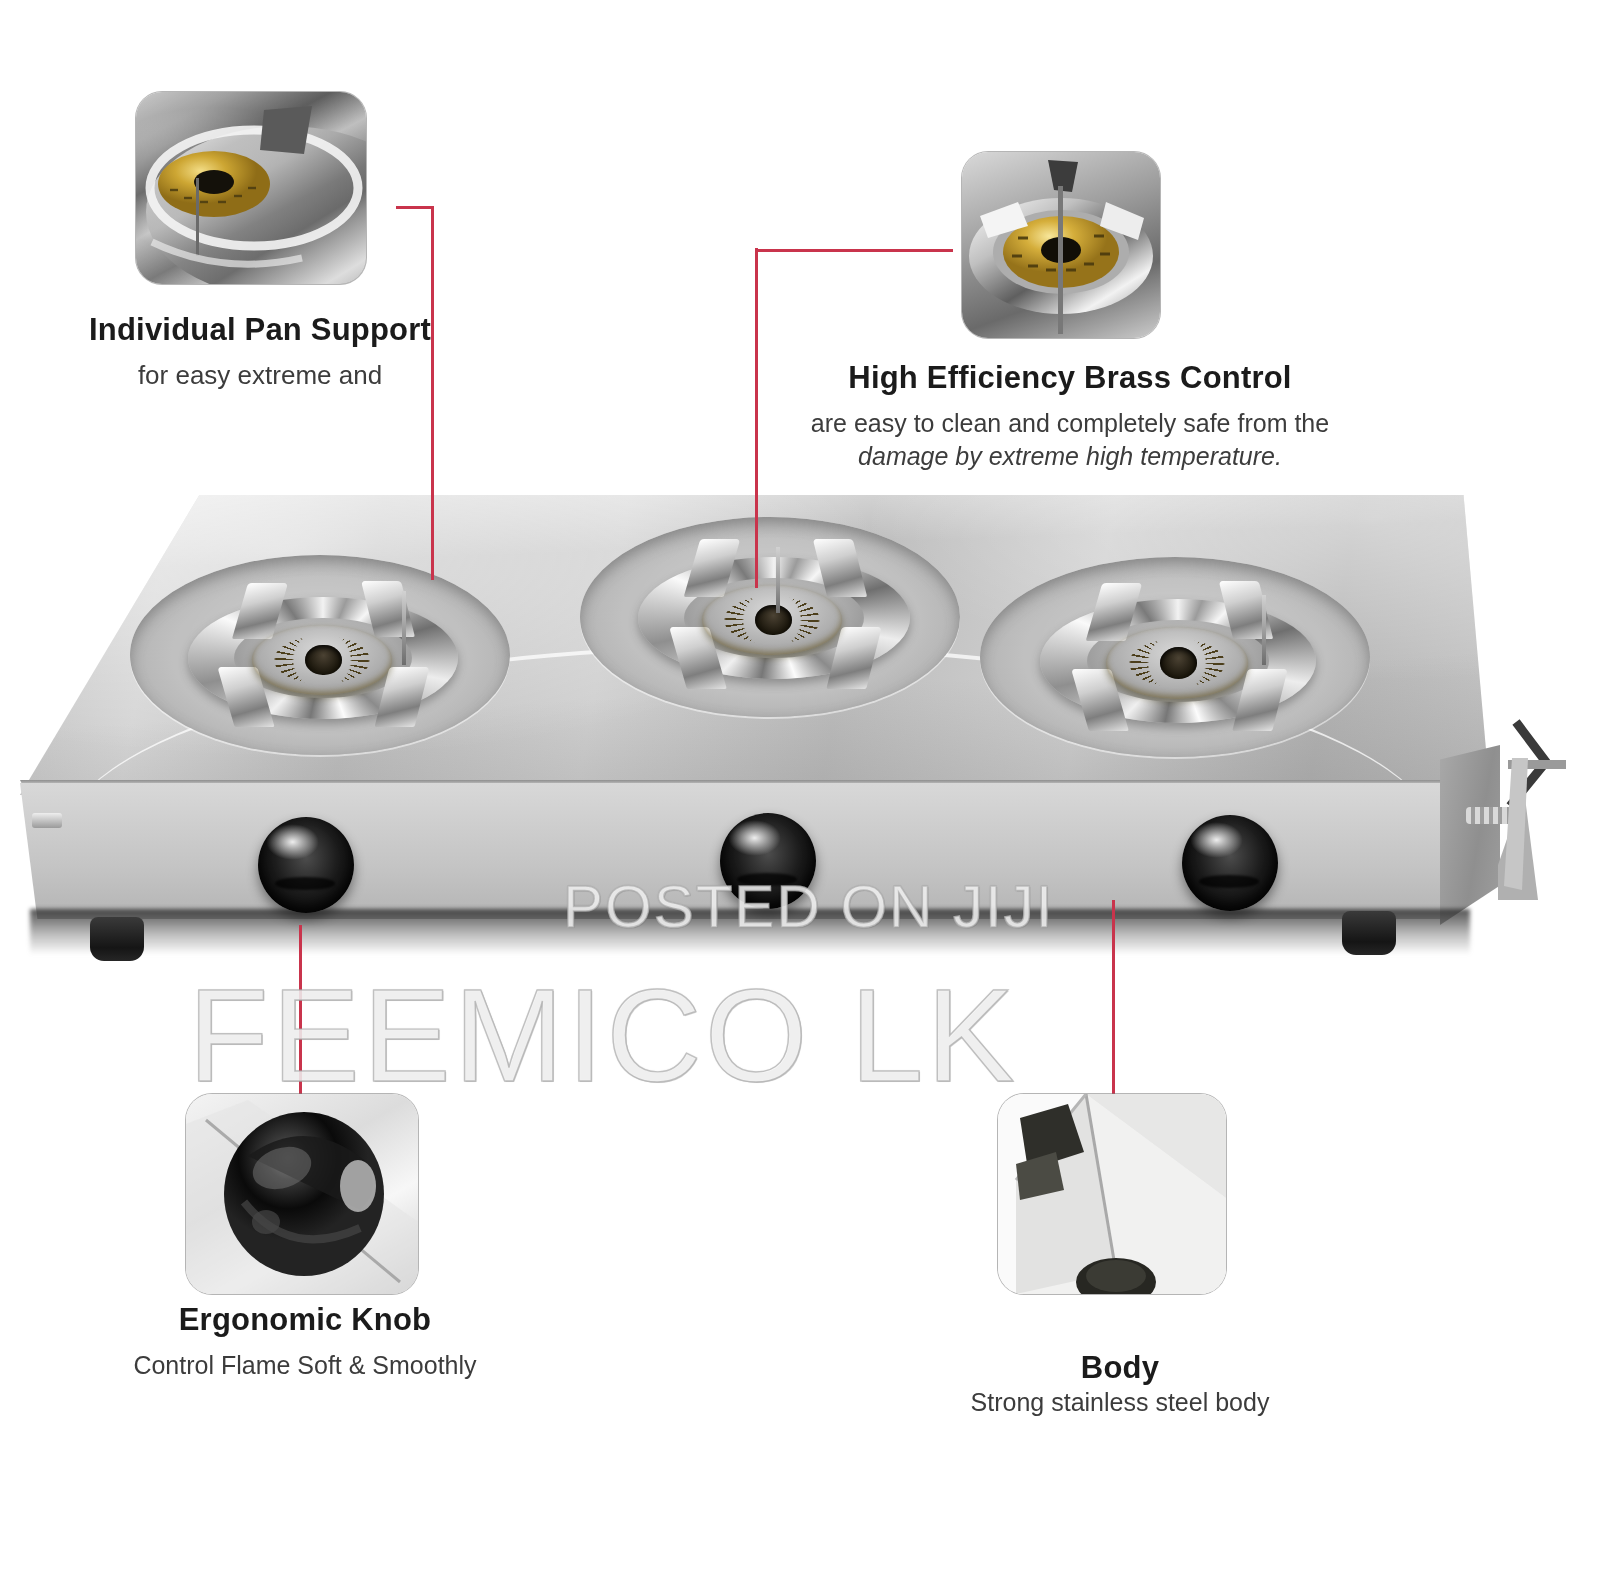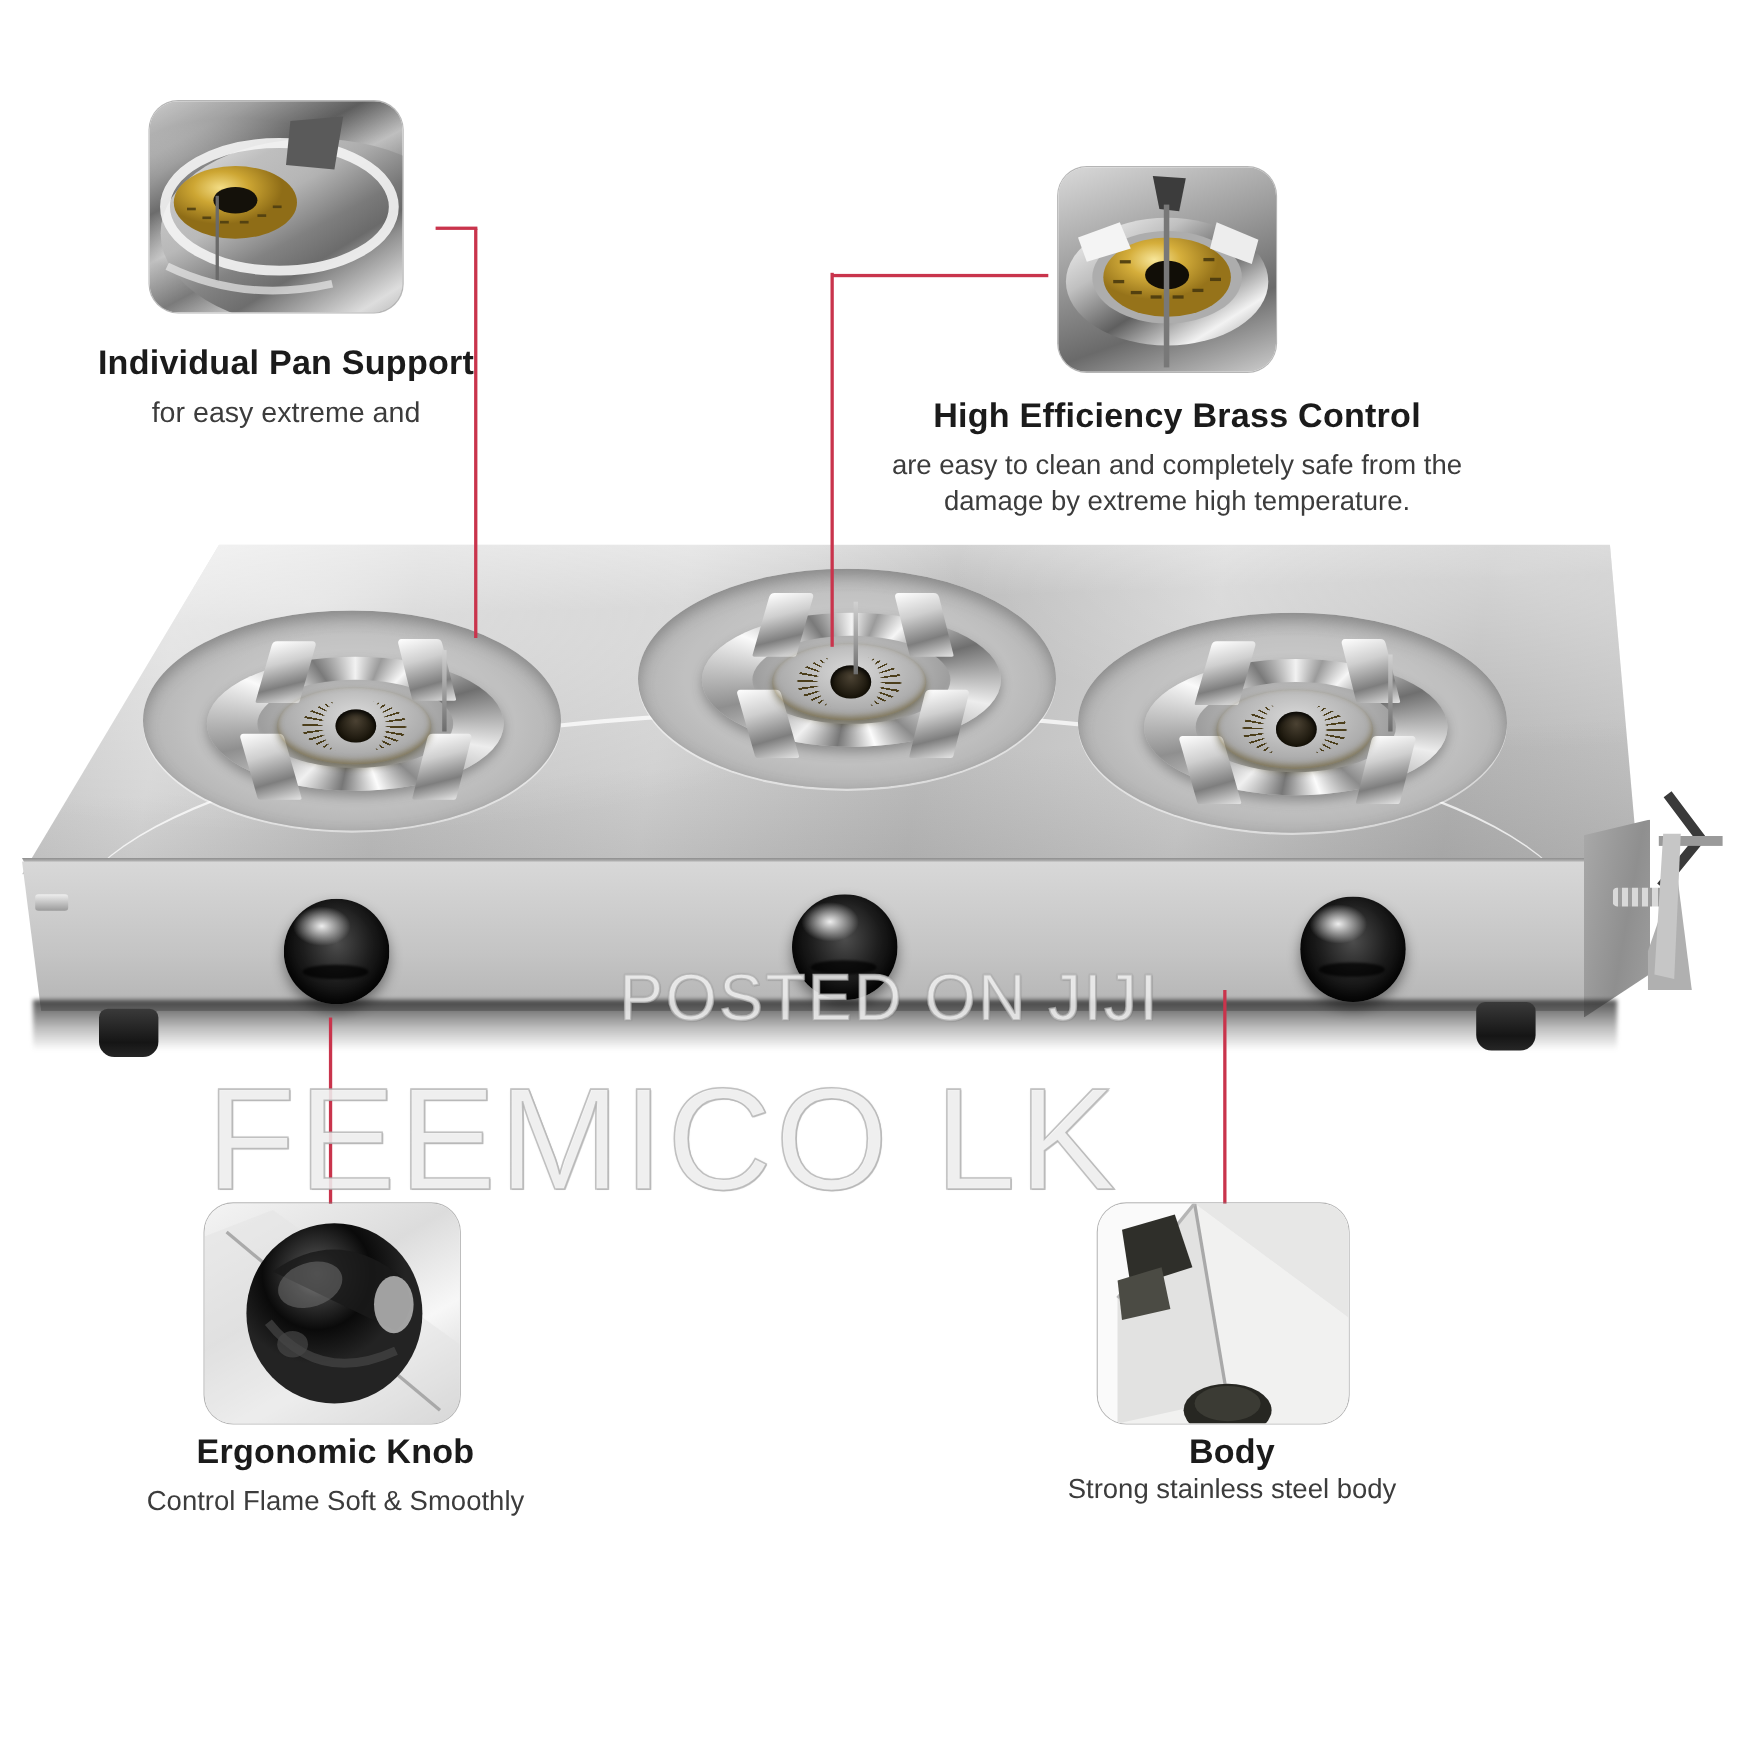--- a/index.html
+++ b/index.html
@@ -428,21 +428,21 @@
       <polygon points="144,50 182,66 176,88 138,74" fill="#ededed"></polygon>
       <polygon points="86,8 116,10 110,40 92,38" fill="#3c3c3c"></polygon>
       <rect x="96" y="34" width="5" height="148" fill="#787878"></rect>
     </svg>
   </div>
   <div class="leader h" style="left:757px; top:249px; width:196px;"></div>
   <div class="leader v" style="left:755px; top:248px; height:340px;"></div>
   <div class="callout" style="left:770px; top:360px; width:600px;">
     <div class="callout-title" style="font-size:31px;">High Efficiency Brass Control</div>
     <div class="callout-body" style="font-size:25px; margin-top:11px;">are easy to clean and completely safe from the</div>
-    <div class="callout-body" style="font-size:25px;">damage by extreme high temperature.</div>
+    <div class="callout-body" style="font-size:25px;font-style:italic;">damage by extreme high temperature.</div>
   </div>
 
   <div class="leader v" style="left:299px; top:925px; height:170px;"></div>
   <div class="inset" style="left:186px; top:1094px; width:232px; height:200px;">
     <div class="photo" style="background:linear-gradient(150deg,#f4f4f4 0%,#dcdcdc 40%,#f7f7f7 66%,#c9c9c9 100%);"></div>
     <svg class="photo" viewBox="0 0 232 200" preserveAspectRatio="none" aria-hidden="true">
       <defs>
         <radialGradient id="knobG" cx="40%" cy="28%">
           <stop offset="0%" stop-color="#8e8e8e"></stop>
             <stop offset="26%" stop-color="#3a3a3a"></stop>
@@ -474,17 +474,17 @@
       <polygon points="18,86 88,0 118,178 18,200" fill="#e2e2e1"></polygon>
       <line x1="88" y1="0" x2="118" y2="178" stroke="#a9a9a9" stroke-width="3"></line>
       <line x1="18" y1="86" x2="88" y2="0" stroke="#b5b5b5" stroke-width="3"></line>
       <polygon points="22,24 70,10 86,58 30,76" fill="#2f2f2a"></polygon>
       <polygon points="18,70 58,58 66,96 22,106" fill="#4b4b44"></polygon>
       <ellipse cx="118" cy="188" rx="40" ry="24" fill="#272722"></ellipse>
       <ellipse cx="118" cy="182" rx="30" ry="16" fill="#3b3b34"></ellipse>
     </svg>
   </div>
   <div class="callout" style="left:930px; top:1302px; width:380px;">
-    <div class="callout-title" style="font-size:31px;">Body</div>
+    <div class="callout-title" style="font-size:31px;margin-top:48px;">Body</div>
     <div class="callout-body" style="font-size:25px; ">Strong stainless steel body</div>
   </div>
 
 </div>
 
 </body></html>

